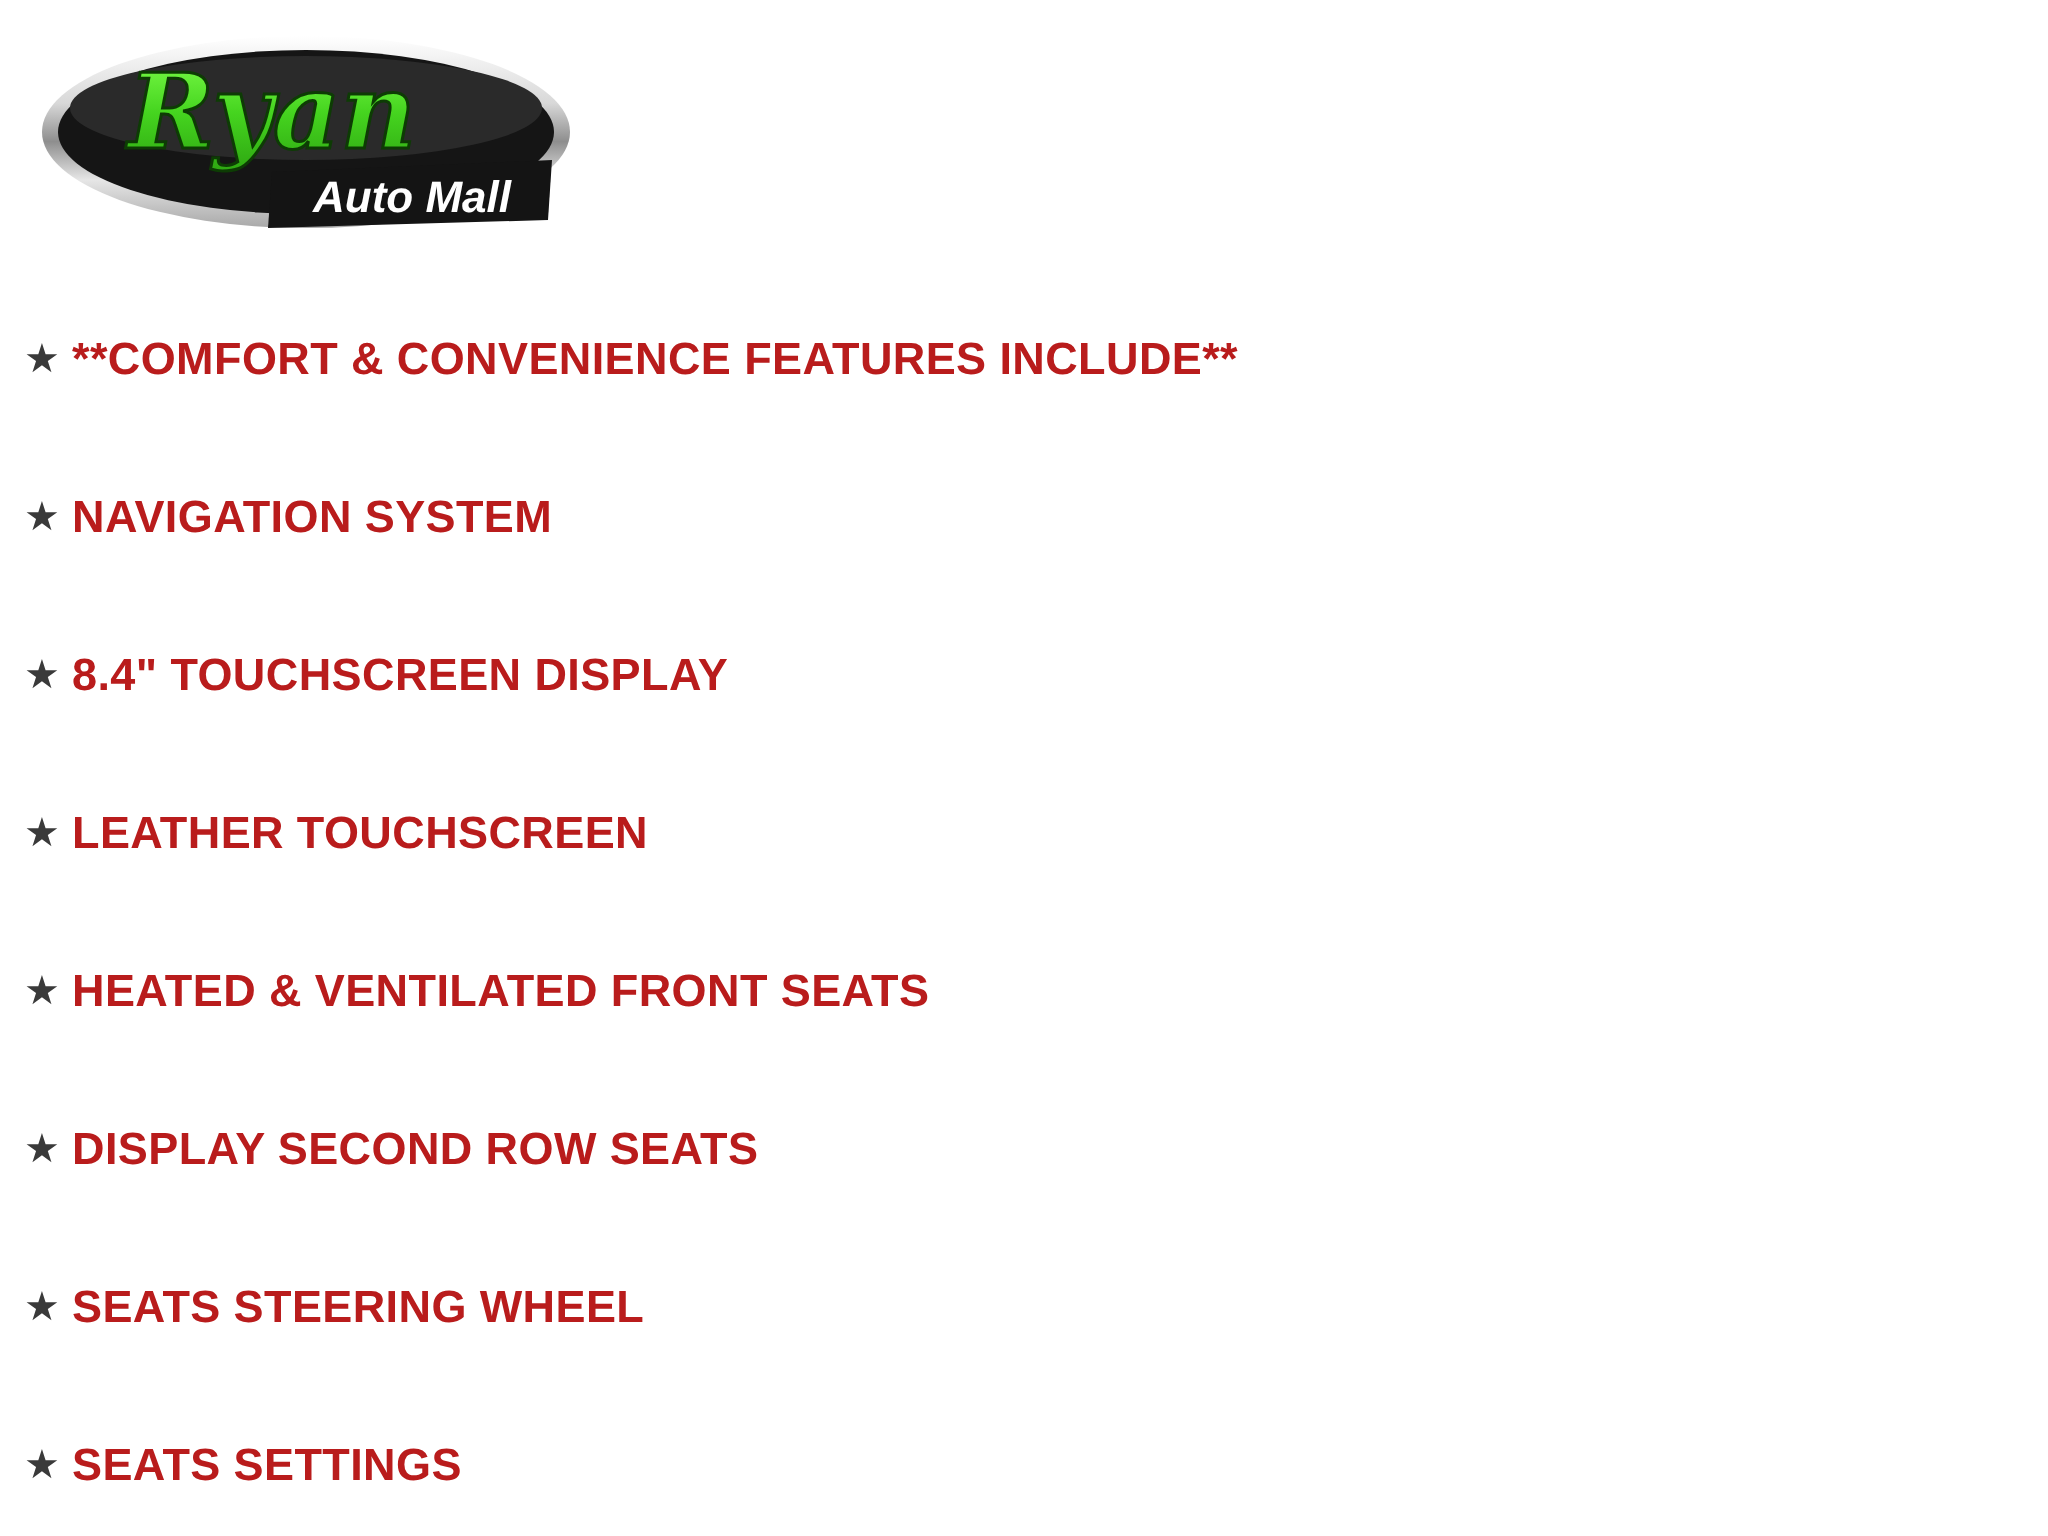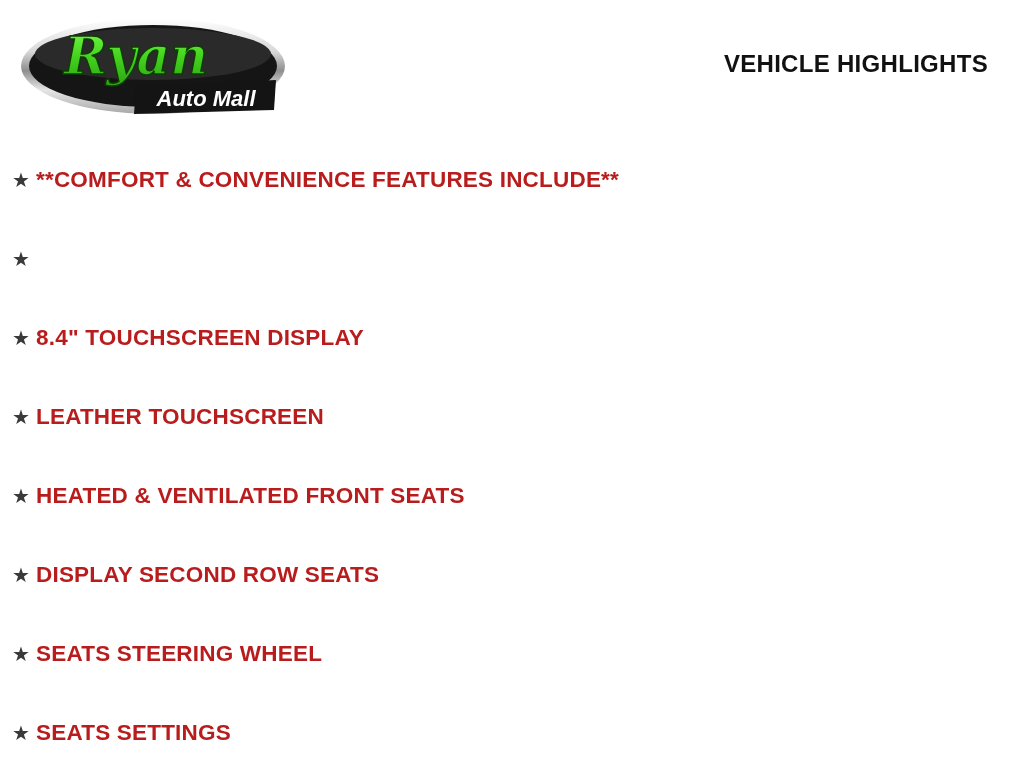--- a/index.html
+++ b/index.html
@@ -112,30 +112,30 @@
 
         <text x="118" y="64" text-anchor="middle" font-family="'DejaVu Serif', serif" font-size="52" font-style="italic" font-weight="bold" fill="url(#greenGrad)" stroke="#0d3c04" stroke-width="1.5">Ryan</text>
 
         <g>
           <path d="M118 76 L258 70 L256 100 L116 104 Z" fill="#141414"></path>
           <text x="188" y="96" text-anchor="middle" font-family="'Liberation Sans', sans-serif" font-size="22" font-style="italic" font-weight="bold" fill="#ffffff">Auto Mall</text>
         </g>
       </svg>
     </div>
 
-    <div class="header-title">VEHICLE HIGHLIGHTS</div>
   </div>
 
   <ul class="feature-list">
     <li class="feature-item">
       <span class="bullet-star">★</span>
       <span class="feature-text">**COMFORT &amp; CONVENIENCE FEATURES INCLUDE**</span>
     </li>
     <li class="feature-item">
       <span class="bullet-star">★</span>
+      <span class="feature-text">NAVIGATION SYSTEM</span>
     </li>
     <li class="feature-item">
       <span class="bullet-star">★</span>
       <span class="feature-text">8.4" TOUCHSCREEN DISPLAY</span>
     </li>
     <li class="feature-item">
       <span class="bullet-star">★</span>
       <span class="feature-text">LEATHER TOUCHSCREEN</span>
     </li>
     <li class="feature-item">

